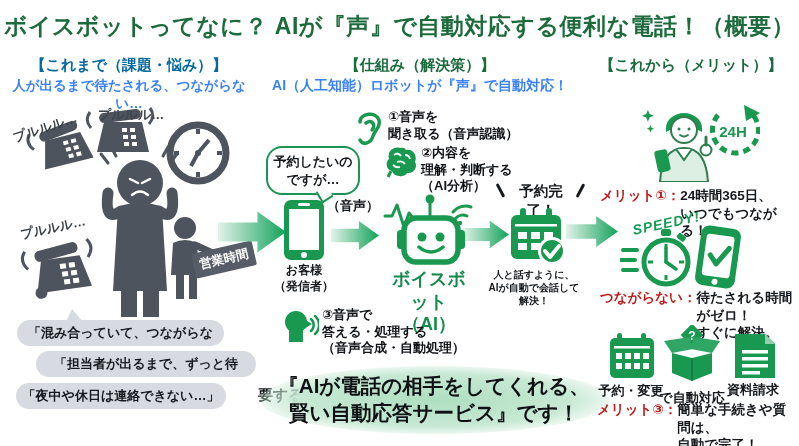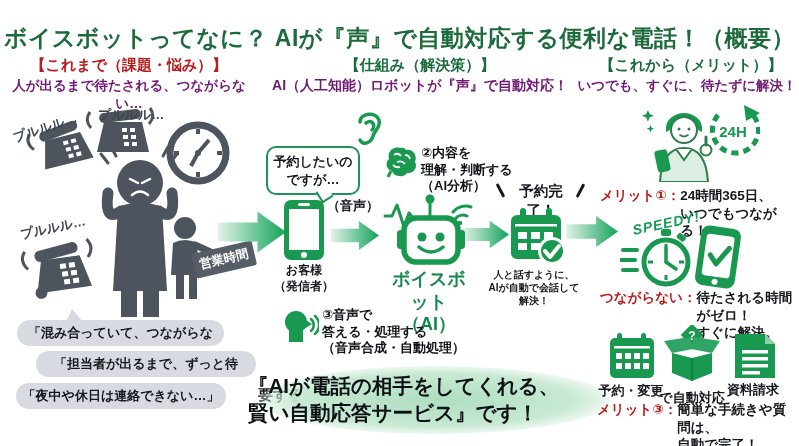--- a/index.html
+++ b/index.html
@@ -1,41 +1,41 @@
 <!DOCTYPE html>
 <html><head>
 <meta charset="utf-8">
 <style>
   html,body{margin:0;padding:0;background:#fff;}
   .stage{position:relative;width:799px;height:446px;background:#fff;overflow:hidden;
          font-family:"Liberation Sans","DejaVu Sans",sans-serif;font-weight:bold;color:#15181c;}
   .abs{position:absolute;}
   .pre{white-space:pre-line;}
-  .title{left:0;top:11px;width:799px;text-align:center;font-size:23px;color:#1d6b3c;letter-spacing:.5px;margin-top:12px;}
+  .title{left:0;top:11px;width:799px;text-align:center;font-size:23px;color:#1d6b3c;letter-spacing:.5px;}
   .hdr{font-size:15px;text-align:center;}
-  .hdr.gray{color:#b91c1c;}
+  .hdr.gray{color:#0369a1;}
   .hdr.green{color:#1a6b3c;}
-  .sub{font-size:13.5px;text-align:center;color:#701a75;}
+  .sub{font-size:13.5px;text-align:center;color:#3b82f6;}
   .ring{font-size:13px;color:#3c434b;}
   .gbubble{background:#d7dbe1;border-radius:15px;font-size:13px;line-height:26px;text-align:center;color:#15181c;}
   .tail-up{width:0;height:0;border-left:6px solid transparent;border-right:11px solid transparent;border-bottom:13px solid #d7dbe1;}
   .sign{background:#565d66;color:#fff;font-size:12.5px;line-height:25px;text-align:center;border-radius:2px;transform:rotate(-13deg);}
   .step{font-size:13px;line-height:1.28;color:#101317;}
-  .callerBubble{border:2.5px solid #1f9355;border-radius:10px;background:#fff;font-size:13px;line-height:1.35;
+  .callerBubble{border:2.5px solid #1f9355;border-radius:16px;background:#fff;font-size:13px;line-height:1.35;
                 display:flex;align-items:center;justify-content:center;text-align:center;}
   .bubTail{width:11px;height:11px;background:#fff;border-right:2.5px solid #1f9355;border-bottom:2.5px solid #1f9355;transform:rotate(58deg);}
   .voice{font-size:13px;}
   .unitLabel{font-size:12px;text-align:center;line-height:1.3;}
   .botLabel{font-size:18px;color:#168a4d;text-align:center;line-height:1.25;}
   .done{font-size:14.5px;text-align:center;}
   .slash{width:2.5px;height:15px;background:#15181c;border-radius:2px;}
   .doneDesc{font-size:10px;text-align:center;line-height:1.3;}
   .lead{font-size:15px;}
   .blob{border-radius:50%;background:radial-gradient(ellipse at center,#aedec0 0%,#c8e9d4 55%,rgba(255,255,255,0) 78%);}
-  .summary{font-size:20.5px;line-height:1.34;text-align:left;color:#0e1114;}
+  .summary{font-size:20.5px;line-height:1.34;text-align:center;color:#0e1114;}
   .merit{display:flex;font-size:13.5px;line-height:1.3;}
   .merit .lab{color:#b91c1c;flex:none;}
   .speedy{color:#169a55;font-size:14px;font-style:italic;transform:rotate(-12deg);letter-spacing:1px;}
   .ilab{font-size:13px;text-align:center;}
 </style>
 </head>
 <body>
 
 <div class="stage">
 
@@ -155,20 +155,22 @@
 
   <div class="abs hdr green" style="left:270px;top:56px;width:300px;">【仕組み（解決策）】</div>
   <div class="abs sub" style="left:255px;top:77px;width:330px;font-size:14px;">AI（人工知能）ロボットが『声』で自動対応！</div>
 
   <svg class="abs" style="left:354px;top:110px;" width="30" height="40" viewBox="0 0 30 40">
     <g stroke="#18994f" stroke-width="3.5" fill="none" stroke-linecap="round">
       <path d="M6,12 C6,3 22,1 25,10 C27,17 21,20 19,26 C17,33 9,36 6,30"></path>
       <path d="M12,13 c6,-4 10,2 6,7"></path>
     </g>
   </svg>
+  <div class="abs step pre" style="left:388px;top:109px;">①音声を
+聞き取る（音声認識）</div>
 
   <svg class="abs" style="left:385px;top:146px;" width="34" height="32" viewBox="0 0 34 32">
     <path fill="#18994f" d="M15,2 C8,0 2,6 4,13 C0,16 1,24 7,25 C9,31 19,32 22,27 C29,28 33,21 30,16 C33,9 27,2 21,4 C19,1 17,2 15,2 Z"></path>
     <path d="M6,25 l-3,6" stroke="#18994f" stroke-width="3"></path>
     <g stroke="#fff" stroke-width="1.8" fill="none">
         <path d="M9,9 q4,-3 7,1"></path>
         <path d="M12,16 q5,-2 8,2"></path>
         <path d="M8,19 q3,3 7,2"></path>
         <path d="M20,9 q4,0 5,4"></path>
       </g>
@@ -259,21 +261,20 @@
   <div class="abs step pre" style="left:322px;top:307px;">③音声で
 答える・処理する
 （音声合成・自動処理）</div>
 
   <div class="abs lead" style="left:258px;top:344px;margin-top:42px;">要するに…</div>
   <div class="abs blob" style="left:260px;top:366px;width:350px;height:68px;"></div>
   <div class="abs summary pre" style="left:248px;top:372px;width:372px;">『AIが電話の相手をしてくれる、
 賢い自動応答サービス』です！</div>
 
   <div class="abs hdr green" style="left:585px;top:56px;width:212px;">【これから（メリット）】</div>
-  <div class="abs sub" style="left:575px;top:77px;width:224px;">いつでも、すぐに、待たずに解決！</div>
 
   <svg class="abs" style="left:616px;top:106px;" width="42" height="38" viewBox="0 0 50 44">
     <path fill="#18994f" d="M28,2 A19,19 0 1 0 28,42 A15,15 0 1 1 28,2 Z"></path>
     <path fill="#18994f" d="M38,4 l2,5 5,2 -5,2 -2,5 -2,-5 -5,-2 5,-2 Z"></path>
     <path fill="#18994f" d="M41,22 l1.3,3.2 3.2,1.3 -3.2,1.3 -1.3,3.2 -1.3,-3.2 -3.2,-1.3 3.2,-1.3 Z"></path>
   </svg>
   <svg class="abs" style="left:648px;top:102px;" width="72" height="80" viewBox="0 0 72 80">
     <path d="M12,80 Q14,46 36,46 Q58,46 60,80 Z" fill="#dcefe2" stroke="#2f7d4e" stroke-width="2"></path>
     <path d="M28,47 L36,58 L44,47" stroke="#2f7d4e" stroke-width="2" fill="#fff"></path>
     <path d="M18,26 A18,15 0 0 1 54,26 L54,30 Q36,20 18,30 Z" fill="#18994f"></path>

